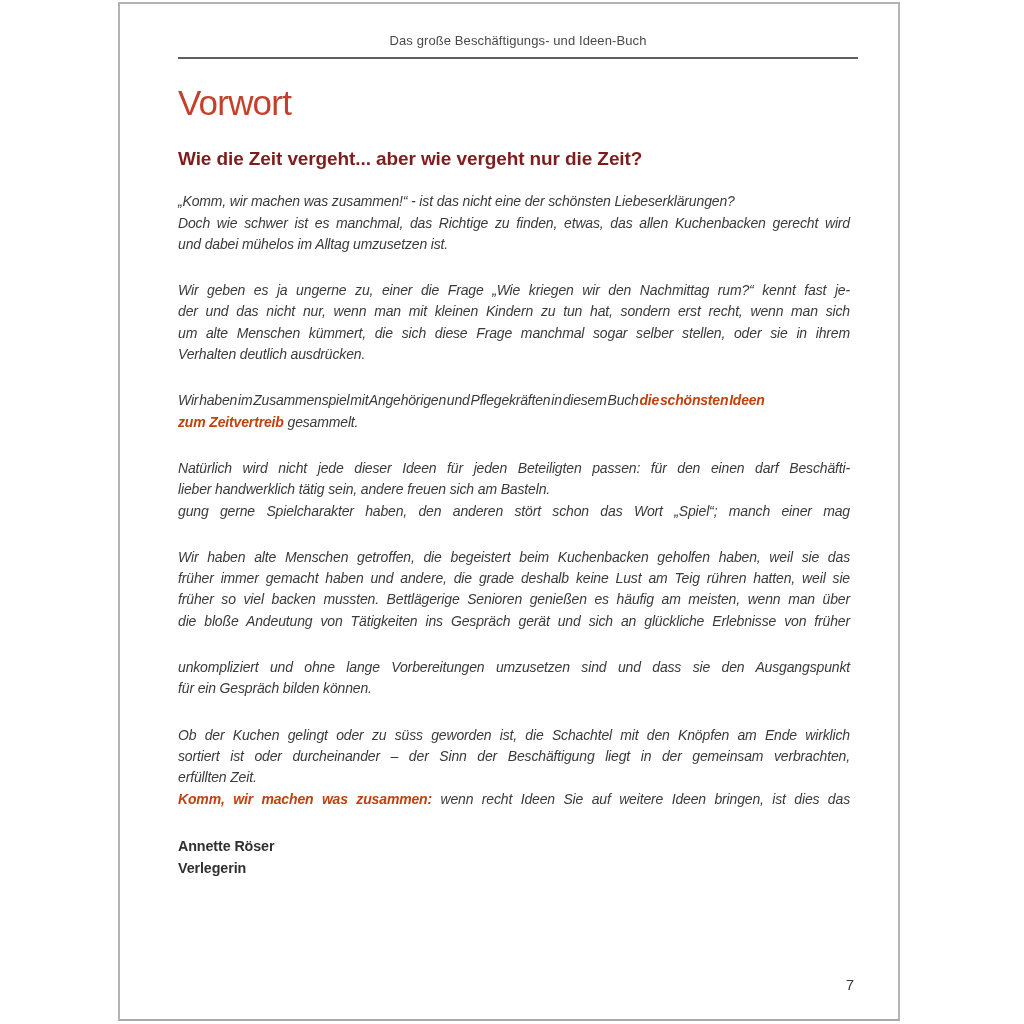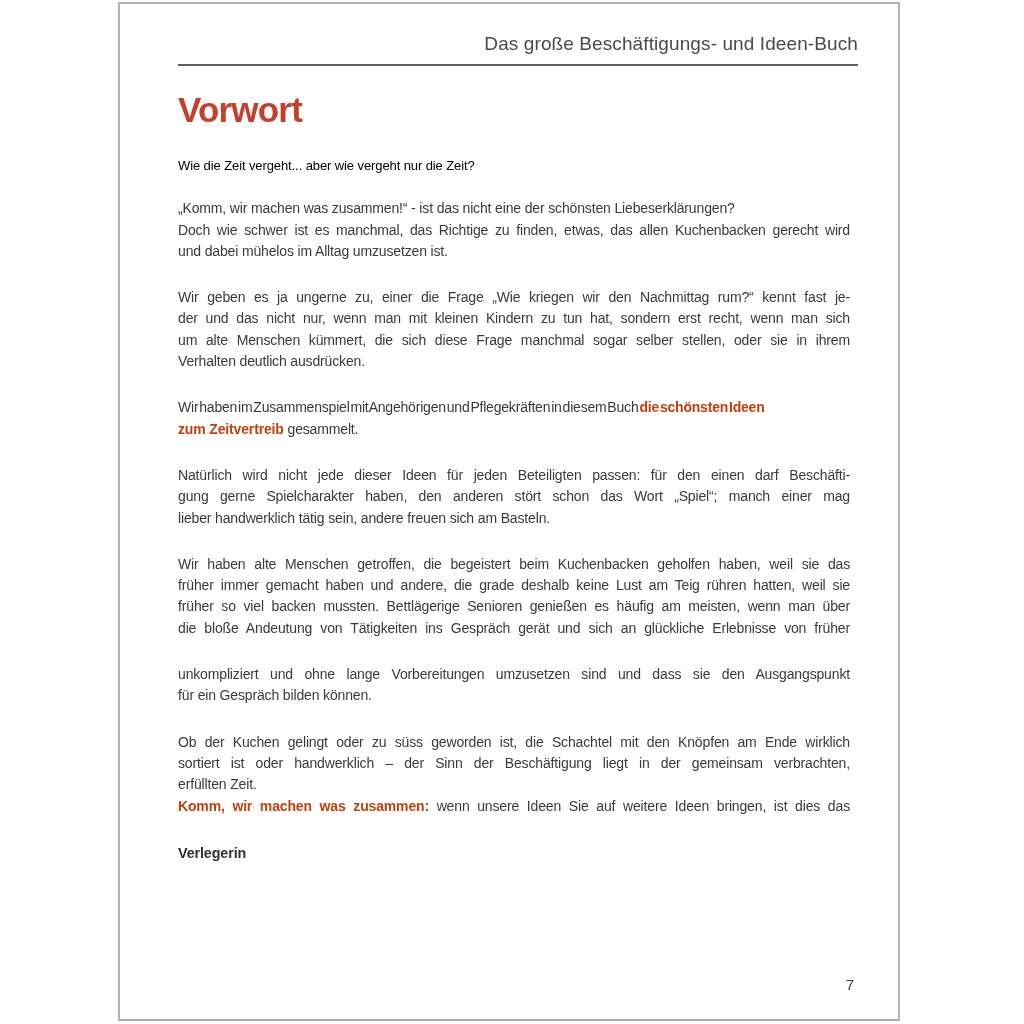--- a/index.html
+++ b/index.html
@@ -21,52 +21,52 @@
     border: 2px solid #b3b3b3;
     border-bottom-color: #a9a9a9;
     box-sizing: border-box;
     overflow: hidden;
   }
   .content {
     padding: 0 40px 0 58px; 
   }
   .running-head {
     margin-top: 29px;
-    text-align: right;
-    font-size: 19px;
+    text-align: center;
+    font-size: 13px;
     color: #4a4a4a;
     letter-spacing: 0.1px;
   }
   .head-rule {
     border-bottom: 2px solid #5f5f5f;
     margin-top: 9px;
   }
   .title {
     font-size: 35px;
     line-height: 36px;
-    font-weight: bold;
+    font-weight: normal;
     color: #c5402b;
     letter-spacing: -0.8px;
     margin: 26px 0 0 0;
   }
   .subtitle {
-    font-size: 13px;
-    font-weight: normal;
-    color: #000000;
+    font-size: 19px;
+    font-weight: bold;
+    color: #7f1d1d;
     line-height: 21.3px;
     margin: 27px 0 0 0;
     letter-spacing: -0.1px;
   }
   .body-copy {
     margin-top: 22px;
     font-size: 14px;
     color: #3a3a3a;
     letter-spacing: -0.15px;
   }
-  .paragraph { margin: 0 8px 25px 0; }
+  .paragraph { margin: 0 8px 25px 0; font-style: italic; }
   .line {
     line-height: 21.3px;
     text-align: justify;
     text-align-last: justify;
   }
   .line.short { text-align-last: left; }
   .line.tight { word-spacing: -0.2em; letter-spacing: -0.2px; }
   .bold { font-weight: bold; color: #c2410c; }
   .signature {
     font-size: 14.3px;
@@ -108,42 +108,43 @@
             <div class="line"><span>der und das nicht nur, wenn man mit kleinen Kindern zu tun hat, sondern erst recht, wenn man sich</span></div>
             <div class="line"><span>um alte Menschen kümmert, die sich diese Frage manchmal sogar selber stellen, oder sie in ihrem</span></div>
             <div class="line short"><span>Verhalten deutlich ausdrücken.</span></div>
           </div>
           <div class="paragraph">
             <div class="line short tight"><span>Wir haben im Zusammenspiel mit Angehörigen und Pflegekräften in diesem Buch </span><span class="bold">die schönsten Ideen</span></div>
             <div class="line short"><span class="bold">zum Zeitvertreib</span><span> gesammelt.</span></div>
           </div>
           <div class="paragraph">
             <div class="line"><span>Natürlich wird nicht jede dieser Ideen für jeden Beteiligten passen: für den einen darf Beschäfti-</span></div>
+            <div class="line short"><span>lieber handwerklich tätig sein, andere freuen sich am Basteln.</span></div>
             <div class="line"><span>gung gerne Spielcharakter haben, den anderen stört schon das Wort „Spiel“; manch einer mag</span></div>
-            <div class="line short"><span>lieber handwerklich tätig sein, andere freuen sich am Basteln.</span></div>
           </div>
           <div class="paragraph">
             <div class="line"><span>Wir haben alte Menschen getroffen, die begeistert beim Kuchenbacken geholfen haben, weil sie das</span></div>
             <div class="line"><span>früher immer gemacht haben und andere, die grade deshalb keine Lust am Teig rühren hatten, weil sie</span></div>
             <div class="line"><span>früher so viel backen mussten.  Bettlägerige Senioren genießen es häufig am meisten, wenn man über</span></div>
             <div class="line"><span>die bloße Andeutung von Tätigkeiten ins Gespräch gerät und sich an glückliche Erlebnisse von früher</span></div>
           </div>
           <div class="paragraph">
             <div class="line"><span>unkompliziert und ohne lange Vorbereitungen umzusetzen sind und dass sie den Ausgangspunkt</span></div>
             <div class="line short"><span>für ein Gespräch bilden können.</span></div>
           </div>
           <div class="paragraph">
             <div class="line"><span>Ob der Kuchen gelingt oder zu süss geworden ist, die Schachtel mit den Knöpfen am Ende wirklich</span></div>
-            <div class="line"><span>sortiert ist oder handwerklich – der Sinn der Beschäftigung liegt in der gemeinsam verbrachten,</span></div>
+            <div class="line"><span>sortiert ist oder durcheinander – der Sinn der Beschäftigung liegt in der gemeinsam verbrachten,</span></div>
             <div class="line short"><span>erfüllten Zeit.</span></div>
-            <div class="line"><span class="bold">Komm, wir machen was zusammen:</span><span> wenn unsere Ideen Sie auf weitere Ideen bringen, ist dies das</span></div>
+            <div class="line"><span class="bold">Komm, wir machen was zusammen:</span><span> wenn recht Ideen Sie auf weitere Ideen bringen, ist dies das</span></div>
           </div>
         </div>
 
       <div class="signature">
+        <div class="sig-line">Annette Röser</div>
         <div class="sig-line">Verlegerin</div>
       </div>
 
     </div>
 
     <div class="page-number">7</div>
   </div>
 </div>
 
 </body></html>

